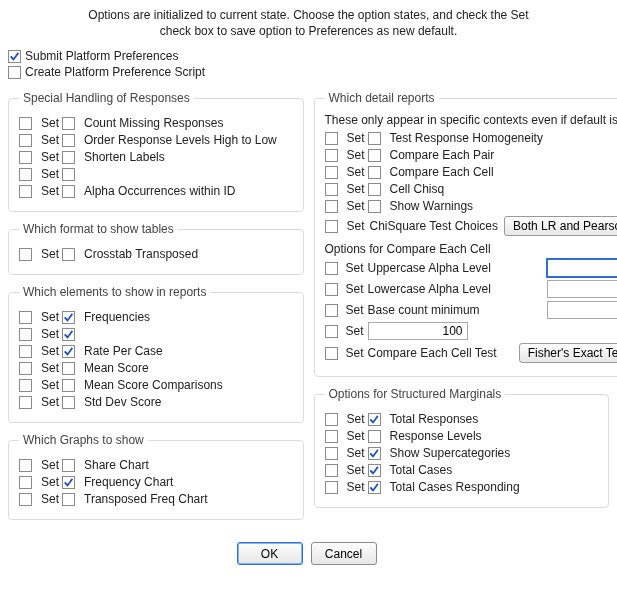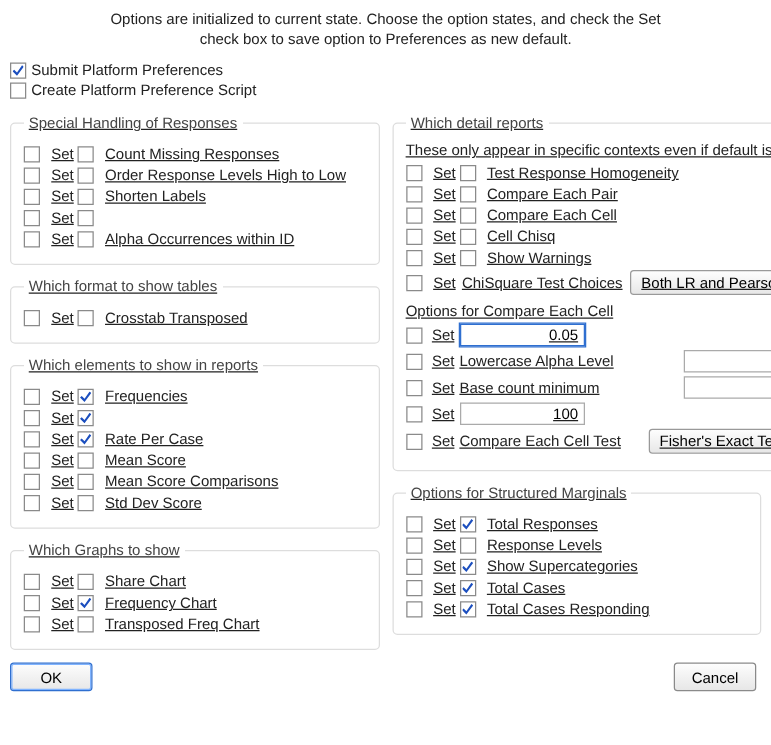--- a/index.html
+++ b/index.html
@@ -32,21 +32,20 @@
     clip-path: polygon(15% 45%, 0 60%, 40% 100%, 100% 20%, 85% 5%, 40% 70%);
     background: #1c4fbf;
   }
   .cols { display:flex; gap:10px; }
   .col { flex:1; min-width:0; }
   fieldset {
     border: 1px solid #ddd;
     border-radius: 4px;
     margin: 0 0 10px 0;
     padding: 8px 10px 10px 10px;
-    text-decoration: underline;
   }
   legend { padding: 0 4px; color:#444; }
   .optrow {
     display:flex; align-items:center;
     margin: 3px 0;
     gap: 3px;
   }
   .optrow .lbl { margin-left: 2px; white-space: nowrap; }
   .note { margin-bottom:4px; }
   .field-input {
@@ -73,22 +72,22 @@
   .select-btn::after {
     content:"";
     position:absolute;
     right:6px; top:50%;
     transform: translateY(-50%);
     border-left:4px solid transparent;
     border-right:4px solid transparent;
     border-top:5px solid #333;
   }
   .btnbar {
-    display:flex; justify-content:space-between; gap:8px;
-    margin-top:0; padding-right:4px;
+    display:flex; justify-content:center; gap:8px;
+    margin-top:12px; padding-right:4px;
   }
   .btn {
     min-width:66px; height:23px;
     border:1px solid #8a8a8a;
     border-radius:3px;
     background: linear-gradient(#fdfdfd,#e7e7e7);
     font-size:12px;
     font-family: inherit;
   }
   .btn.primary {
@@ -279,20 +278,21 @@
         <span class="lbl">ChiSquare Test Choices</span>
         <span class="spacer-right"></span>
         <button class="select-btn">Both LR and Pearson</button>
       </div>
 
       <div class="subhead">Options for Compare Each Cell</div>
       <div id="val-rows">
           <div class="val-row">
             <span class="cb"></span>
             <span>Set</span>
+            <span class="label-text">Uppercase Alpha Level</span>
             <input class="field-input input-focus" value="0.05" style="">
           </div>
           <div class="val-row">
             <span class="cb"></span>
             <span>Set</span>
             <span class="label-text">Lowercase Alpha Level</span>
             <input class="field-input plain" value="0.1" style="">
           </div>
           <div class="val-row">
             <span class="cb"></span>

